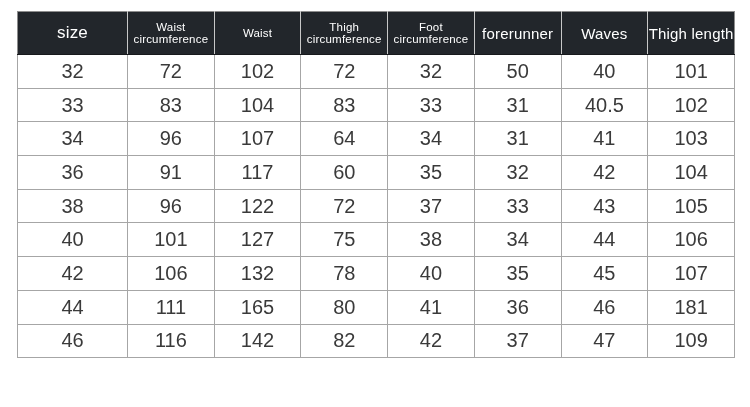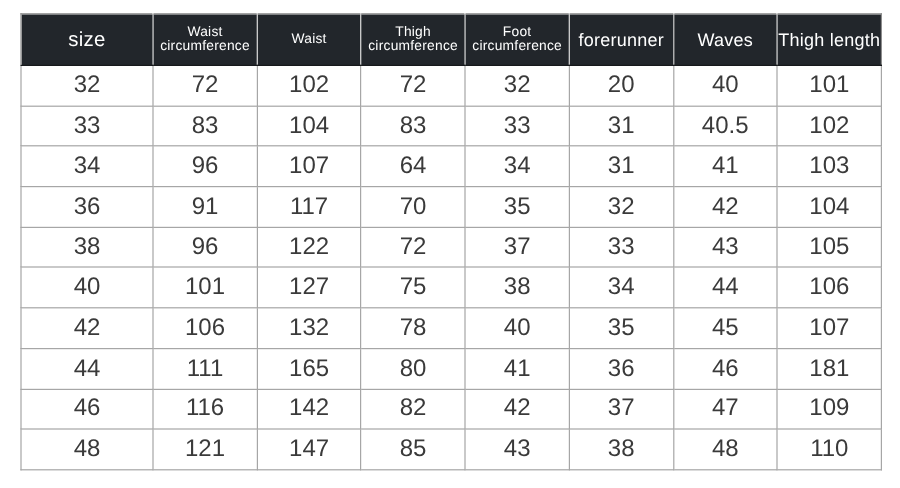--- a/index.html
+++ b/index.html
@@ -81,21 +81,21 @@
           <th>Thigh length</th>
         </tr>
     </thead>
     <tbody id="table-body">
         <tr>
           <td>32</td>
           <td>72</td>
           <td>102</td>
           <td>72</td>
           <td>32</td>
-          <td>20</td>
+          <td>50</td>
           <td>40</td>
           <td>101</td>
         </tr>
         <tr>
           <td>33</td>
           <td>83</td>
           <td>104</td>
           <td>83</td>
           <td>33</td>
           <td>31</td>
@@ -109,21 +109,21 @@
           <td>64</td>
           <td>34</td>
           <td>31</td>
           <td>41</td>
           <td>103</td>
         </tr>
         <tr>
           <td>36</td>
           <td>91</td>
           <td>117</td>
-          <td>70</td>
+          <td>60</td>
           <td>35</td>
           <td>32</td>
           <td>42</td>
           <td>104</td>
         </tr>
         <tr>
           <td>38</td>
           <td>96</td>
           <td>122</td>
           <td>72</td>
@@ -165,25 +165,15 @@
         <tr>
           <td>46</td>
           <td>116</td>
           <td>142</td>
           <td>82</td>
           <td>42</td>
           <td>37</td>
           <td>47</td>
           <td>109</td>
         </tr>
-        <tr>
-          <td>48</td>
-          <td>121</td>
-          <td>147</td>
-          <td>85</td>
-          <td>43</td>
-          <td>38</td>
-          <td>48</td>
-          <td>110</td>
-        </tr>
       </tbody>
   </table>
 </div>
 
 </body></html>

